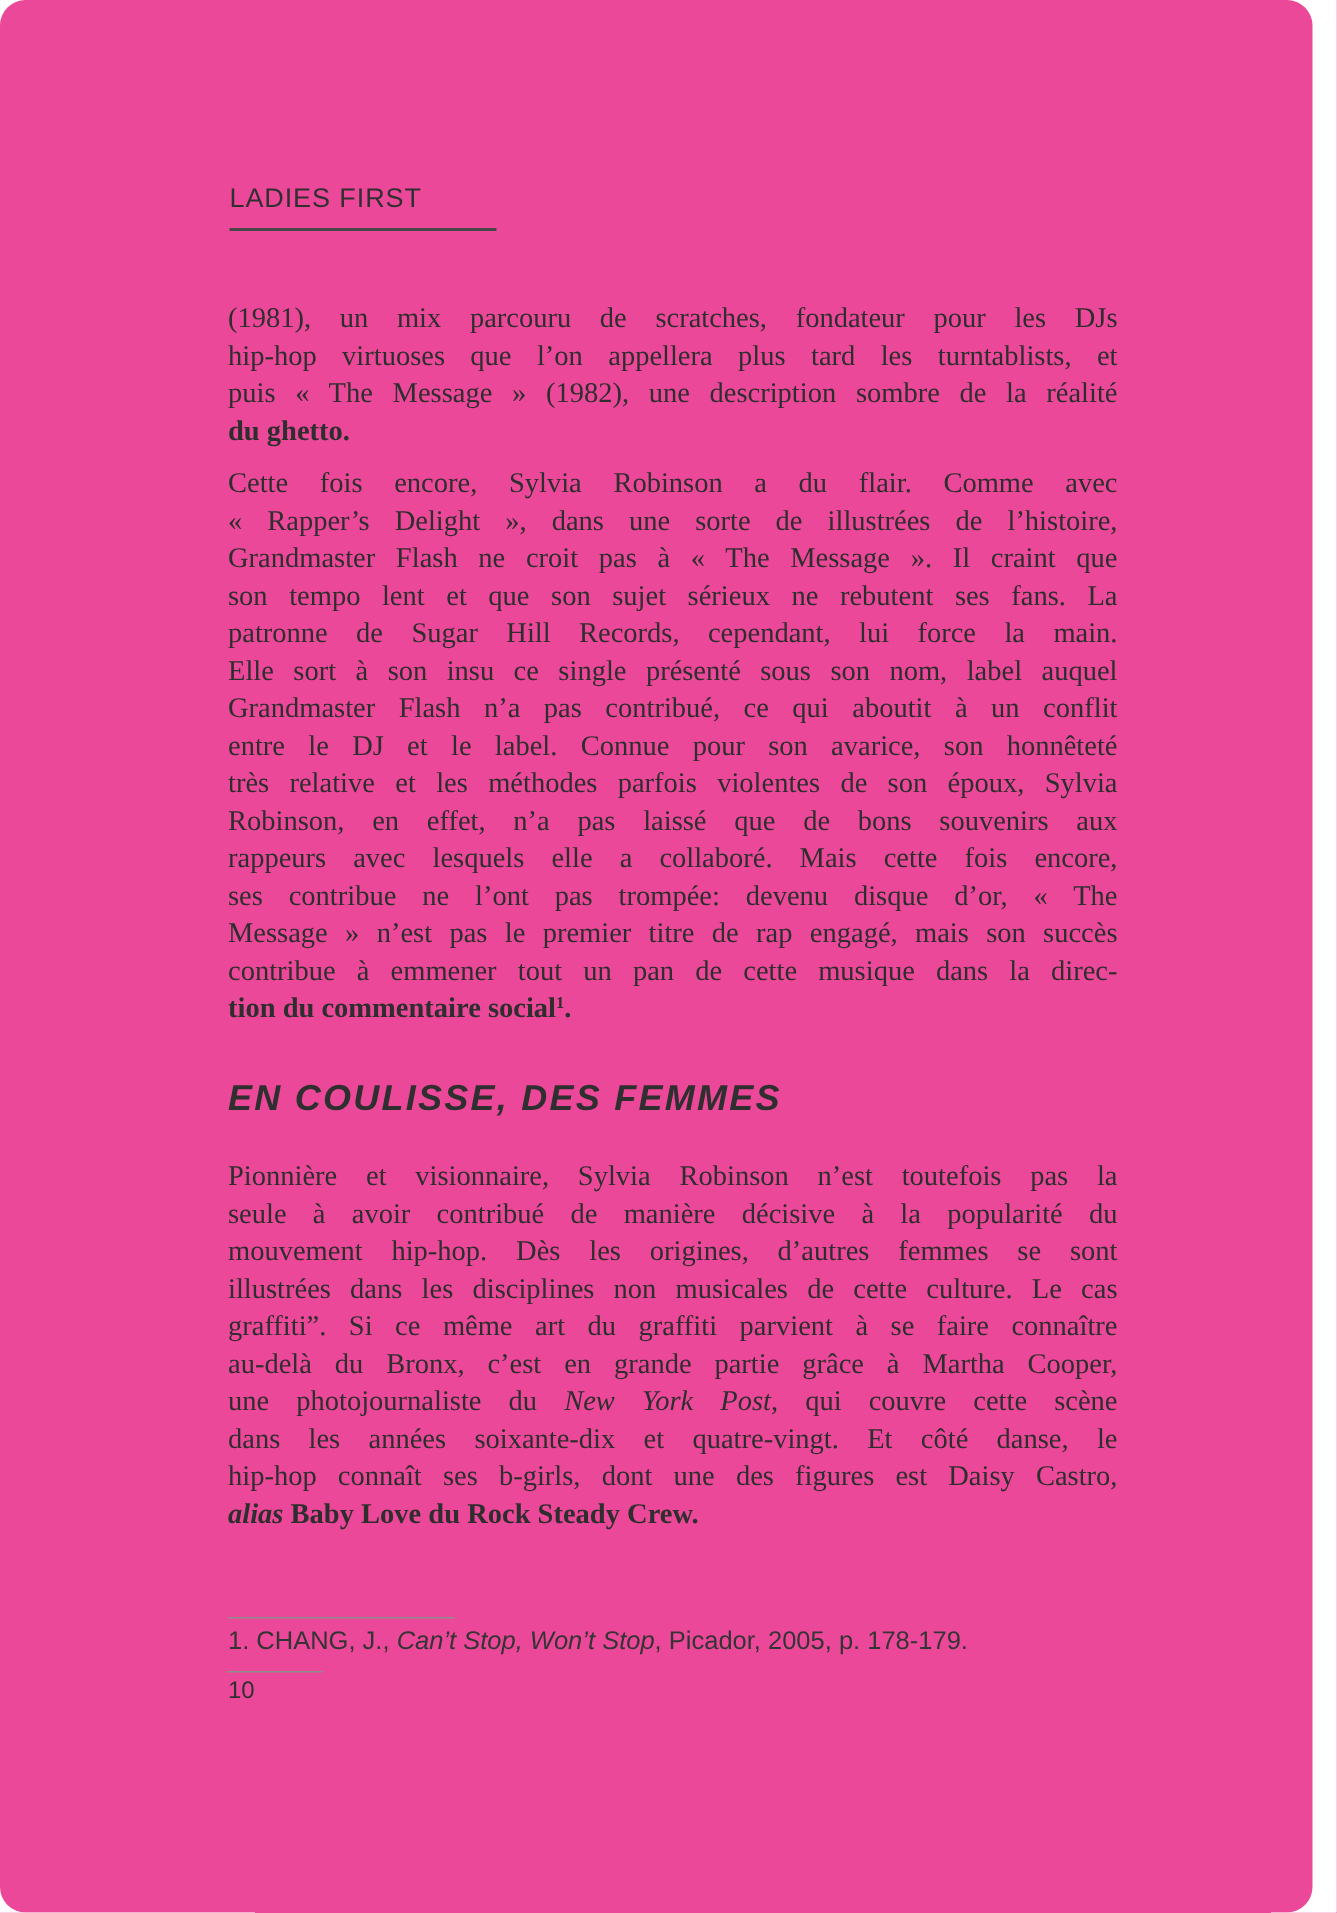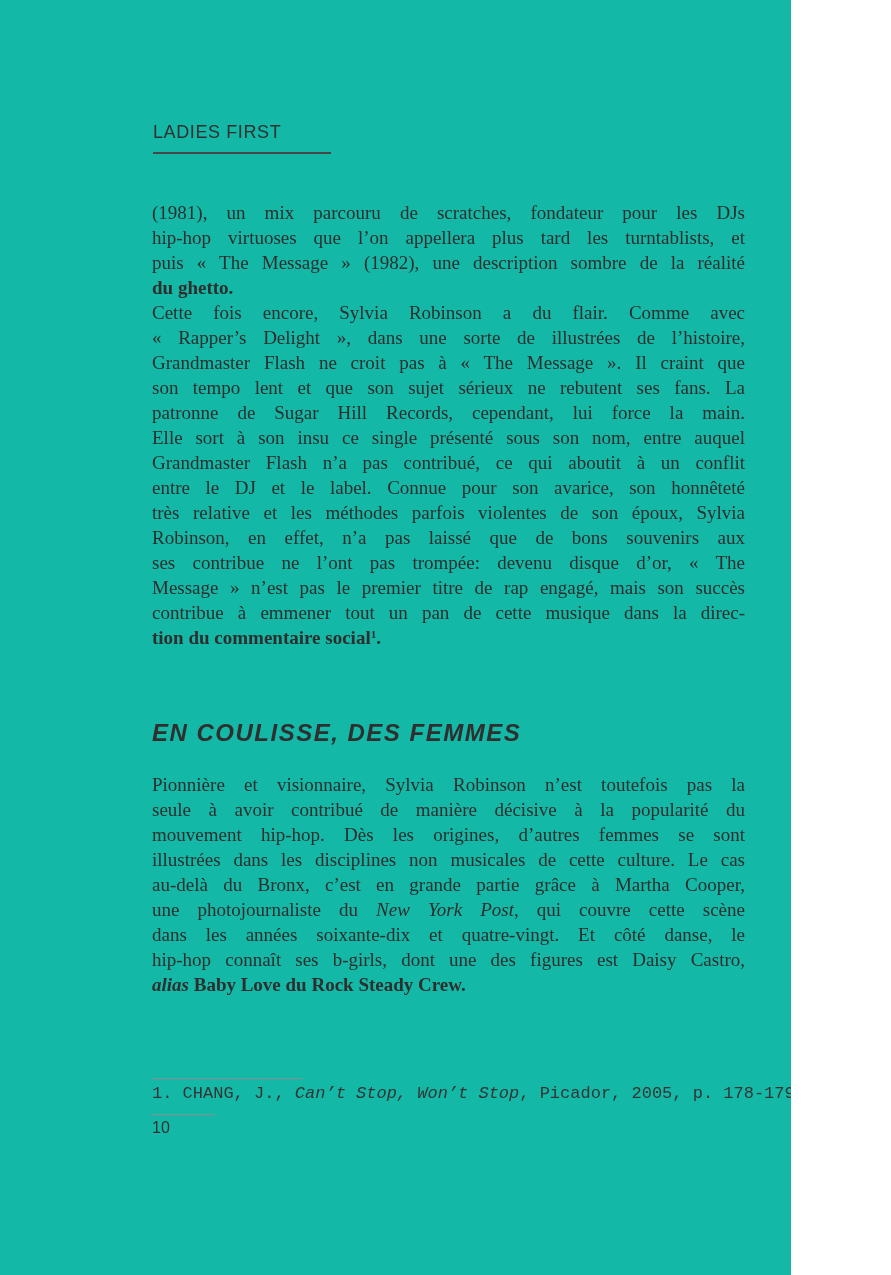--- a/index.html
+++ b/index.html
@@ -1,24 +1,25 @@
 <!DOCTYPE html>
 <html lang="fr"><head>
 <meta charset="utf-8">
 <style>
   * { margin: 0; padding: 0; box-sizing: border-box; }
   html, body { background: #ffffff; }
   .book-page {
     position: relative;
-    width: 791px;
+    width: 875px;
     height: 1275px;
-    background: #14b8a6;
+    background: #ec4899;
     font-family: "Liberation Serif", serif;
     color: #2e2e2e;
     overflow: hidden;
+    border-radius: 17px;
   }
   .running-header {
     position: absolute;
     left: 153px;
     top: 122px;
     font-family: "Liberation Sans", sans-serif;
     font-size: 18px;
     letter-spacing: 0.6px;
     color: #303030;
   }
@@ -34,21 +35,21 @@
     position: absolute;
     left: 152px;
     width: 593px;
     font-size: 19px;
     line-height: 25px;
     color: #2e2e2e;
   }
   .para .line { text-align: justify; text-align-last: justify; }
   .para .line.final { text-align-last: left; font-weight: bold; }
   #para-1 { top: 200px; }
-  #para-2 { top: 300px; }
+  #para-2 { top: 310px; }
   #para-3 { top: 772px; }
   .section-heading {
     position: absolute;
     left: 152px;
     top: 719px;
     font-family: "Liberation Sans", sans-serif;
     font-weight: bold;
     font-style: italic;
     font-size: 24px;
     letter-spacing: 1.5px;
@@ -62,21 +63,21 @@
     top: 1078px;
     width: 151px;
     height: 1px;
     background: #8d8d8d;
   }
   .footnote {
     position: absolute;
     left: 152px;
     top: 1084px;
     width: 620px;
-    font-family: Liberation Mono, monospace;
+    font-family: Liberation Sans, sans-serif;
     font-size: 17px;
     color: #343434;
     white-space: nowrap;
   }
   .pagenum-rule {
     position: absolute;
     left: 151px;
     top: 1114px;
     width: 64px;
     height: 1px;
@@ -106,38 +107,40 @@
       <div class="line">puis « The Message » (1982), une description sombre de la réalité</div>
       <div class="line final">du ghetto.</div>
     </div>
 
   <div class="para" id="para-2">
       <div class="line">Cette fois encore, Sylvia Robinson a du flair. Comme avec</div>
       <div class="line">« Rapper’s Delight », dans une sorte de illustrées de l’histoire,</div>
       <div class="line">Grandmaster Flash ne croit pas à « The Message ». Il craint que</div>
       <div class="line">son tempo lent et que son sujet sérieux ne rebutent ses fans. La</div>
       <div class="line">patronne de Sugar Hill Records, cependant, lui force la main.</div>
-      <div class="line">Elle sort à son insu ce single présenté sous son nom, entre auquel</div>
+      <div class="line">Elle sort à son insu ce single présenté sous son nom, label auquel</div>
       <div class="line">Grandmaster Flash n’a pas contribué, ce qui aboutit à un conflit</div>
       <div class="line">entre le DJ et le label. Connue pour son avarice, son honnêteté</div>
       <div class="line">très relative et les méthodes parfois violentes de son époux, Sylvia</div>
       <div class="line">Robinson, en effet, n’a pas laissé que de bons souvenirs aux</div>
+      <div class="line">rappeurs avec lesquels elle a collaboré. Mais cette fois encore,</div>
       <div class="line">ses contribue ne l’ont pas trompée: devenu disque d’or, « The</div>
       <div class="line">Message » n’est pas le premier titre de rap engagé, mais son succès</div>
       <div class="line">contribue à emmener tout un pan de cette musique dans la direc-</div>
       <div class="line final"><span>tion du commentaire social</span><sup class="fn-mark">1</sup><span>.</span></div>
     </div>
 
   <div class="section-heading">EN COULISSE, DES FEMMES</div>
 
   <div class="para" id="para-3">
       <div class="line">Pionnière et visionnaire, Sylvia Robinson n’est toutefois pas la</div>
       <div class="line">seule à avoir contribué de manière décisive à la popularité du</div>
       <div class="line">mouvement hip-hop. Dès les origines, d’autres femmes se sont</div>
       <div class="line">illustrées dans les disciplines non musicales de cette culture. Le cas</div>
+      <div class="line">graffiti”. Si ce même art du graffiti parvient à se faire connaître</div>
       <div class="line">au-delà du Bronx, c’est en grande partie grâce à Martha Cooper,</div>
       <div class="line"><span>une photojournaliste du </span><span class="it">New York Post</span><span>, qui couvre cette scène</span></div>
       <div class="line">dans les années soixante-dix et quatre-vingt. Et côté danse, le</div>
       <div class="line">hip-hop connaît ses b-girls, dont une des figures est Daisy Castro,</div>
       <div class="line final"><span class="it">alias</span><span> Baby Love du Rock Steady Crew.</span></div>
     </div>
 
   <div class="footnote-rule"></div>
 
   <div class="footnote"><span>1. CHANG, J., </span><span class="it">Can’t Stop, Won’t Stop</span><span>, Picador, 2005, p. 178-179.</span></div>

